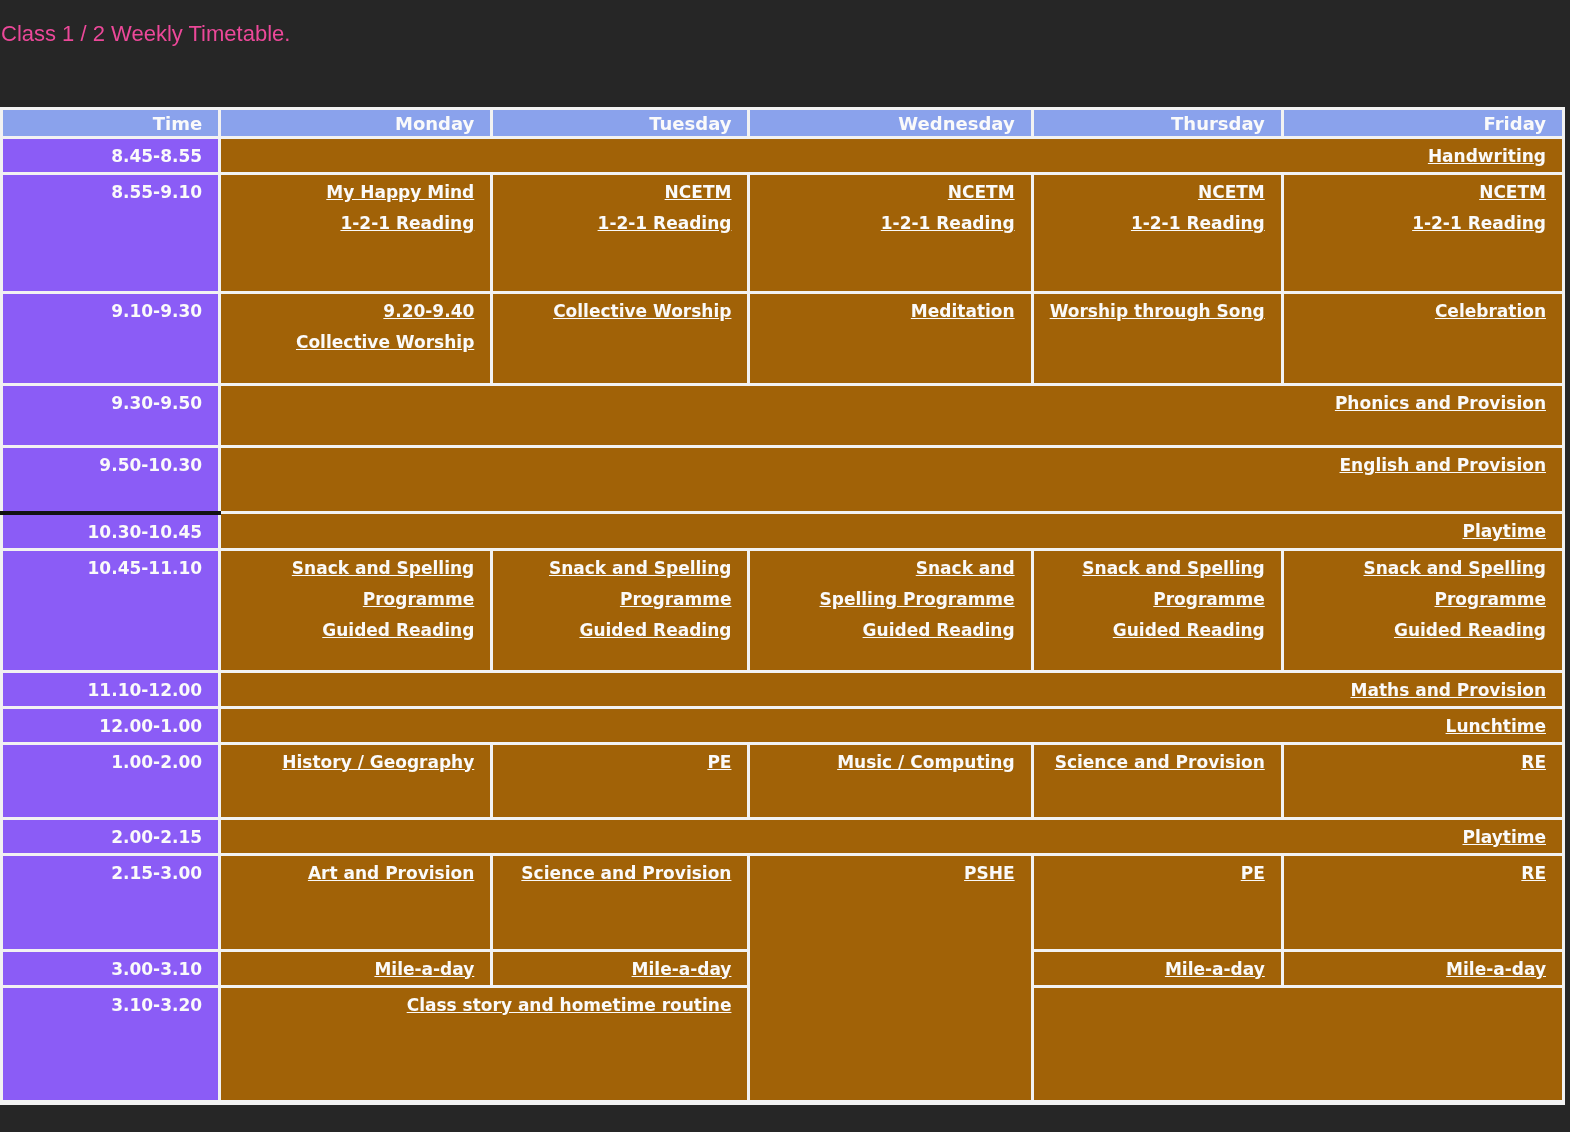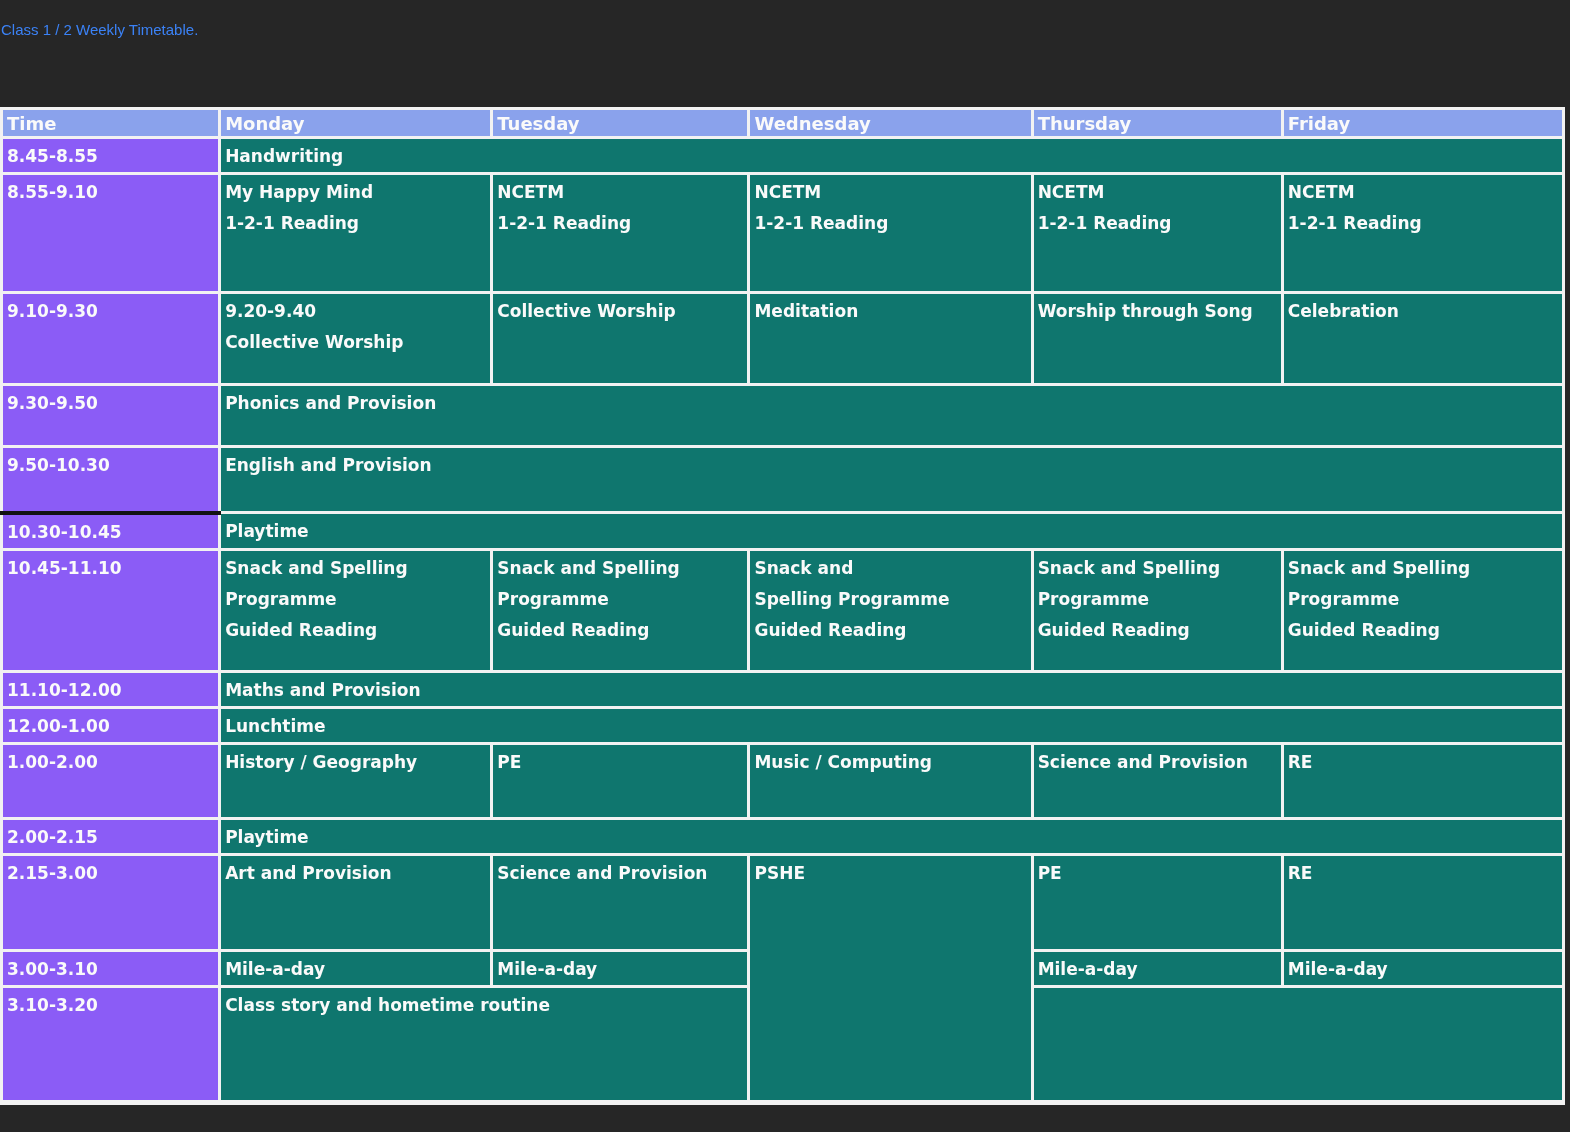--- a/index.html
+++ b/index.html
@@ -6,51 +6,52 @@
   body{
     width:1570px;height:1132px;
     background:#262626;
     overflow:hidden;
     font-family:"DejaVu Sans",sans-serif;
     position:relative;
   }
   .doc-title{
     position:absolute;top:21px;left:1px;
     font-family:"Liberation Sans",sans-serif;
-    font-size:15px;color:#3b82f6;
+    font-size:22px;color:#ec4899;
     white-space:nowrap;
   }
   table.timetable{
     position:absolute;top:107px;left:0;
     width:1565px;
     border-collapse:collapse;
     table-layout:fixed;
   }
   .timetable th,.timetable td{
     border:3px solid #F2F2F2;
     vertical-align:top;
-    padding:2px 8px 0 4px;
-    text-align:left;
+    padding:2px 16px 0 4px;
+    text-align:right;
     color:#FAFAFA;
     font-weight:bold;
     font-size:17px;
     line-height:31px;
     overflow:hidden;
   }
   .timetable th{
     background:#8AA2EC;
     height:24px;
     line-height:24px;
     font-size:18px;
   }
   td.time{
     background:#8b5cf6;
   }
   td.dark{
-    background:#0f766e;
+    background:#a16207;
+    text-decoration:underline;
   }
   td.black-top{
     border-top:4px solid #121212;
   }
   .bb-thick{
     border-bottom-width:5px !important;
   }
   .gap-above{
   }
   .line{display:block;}

